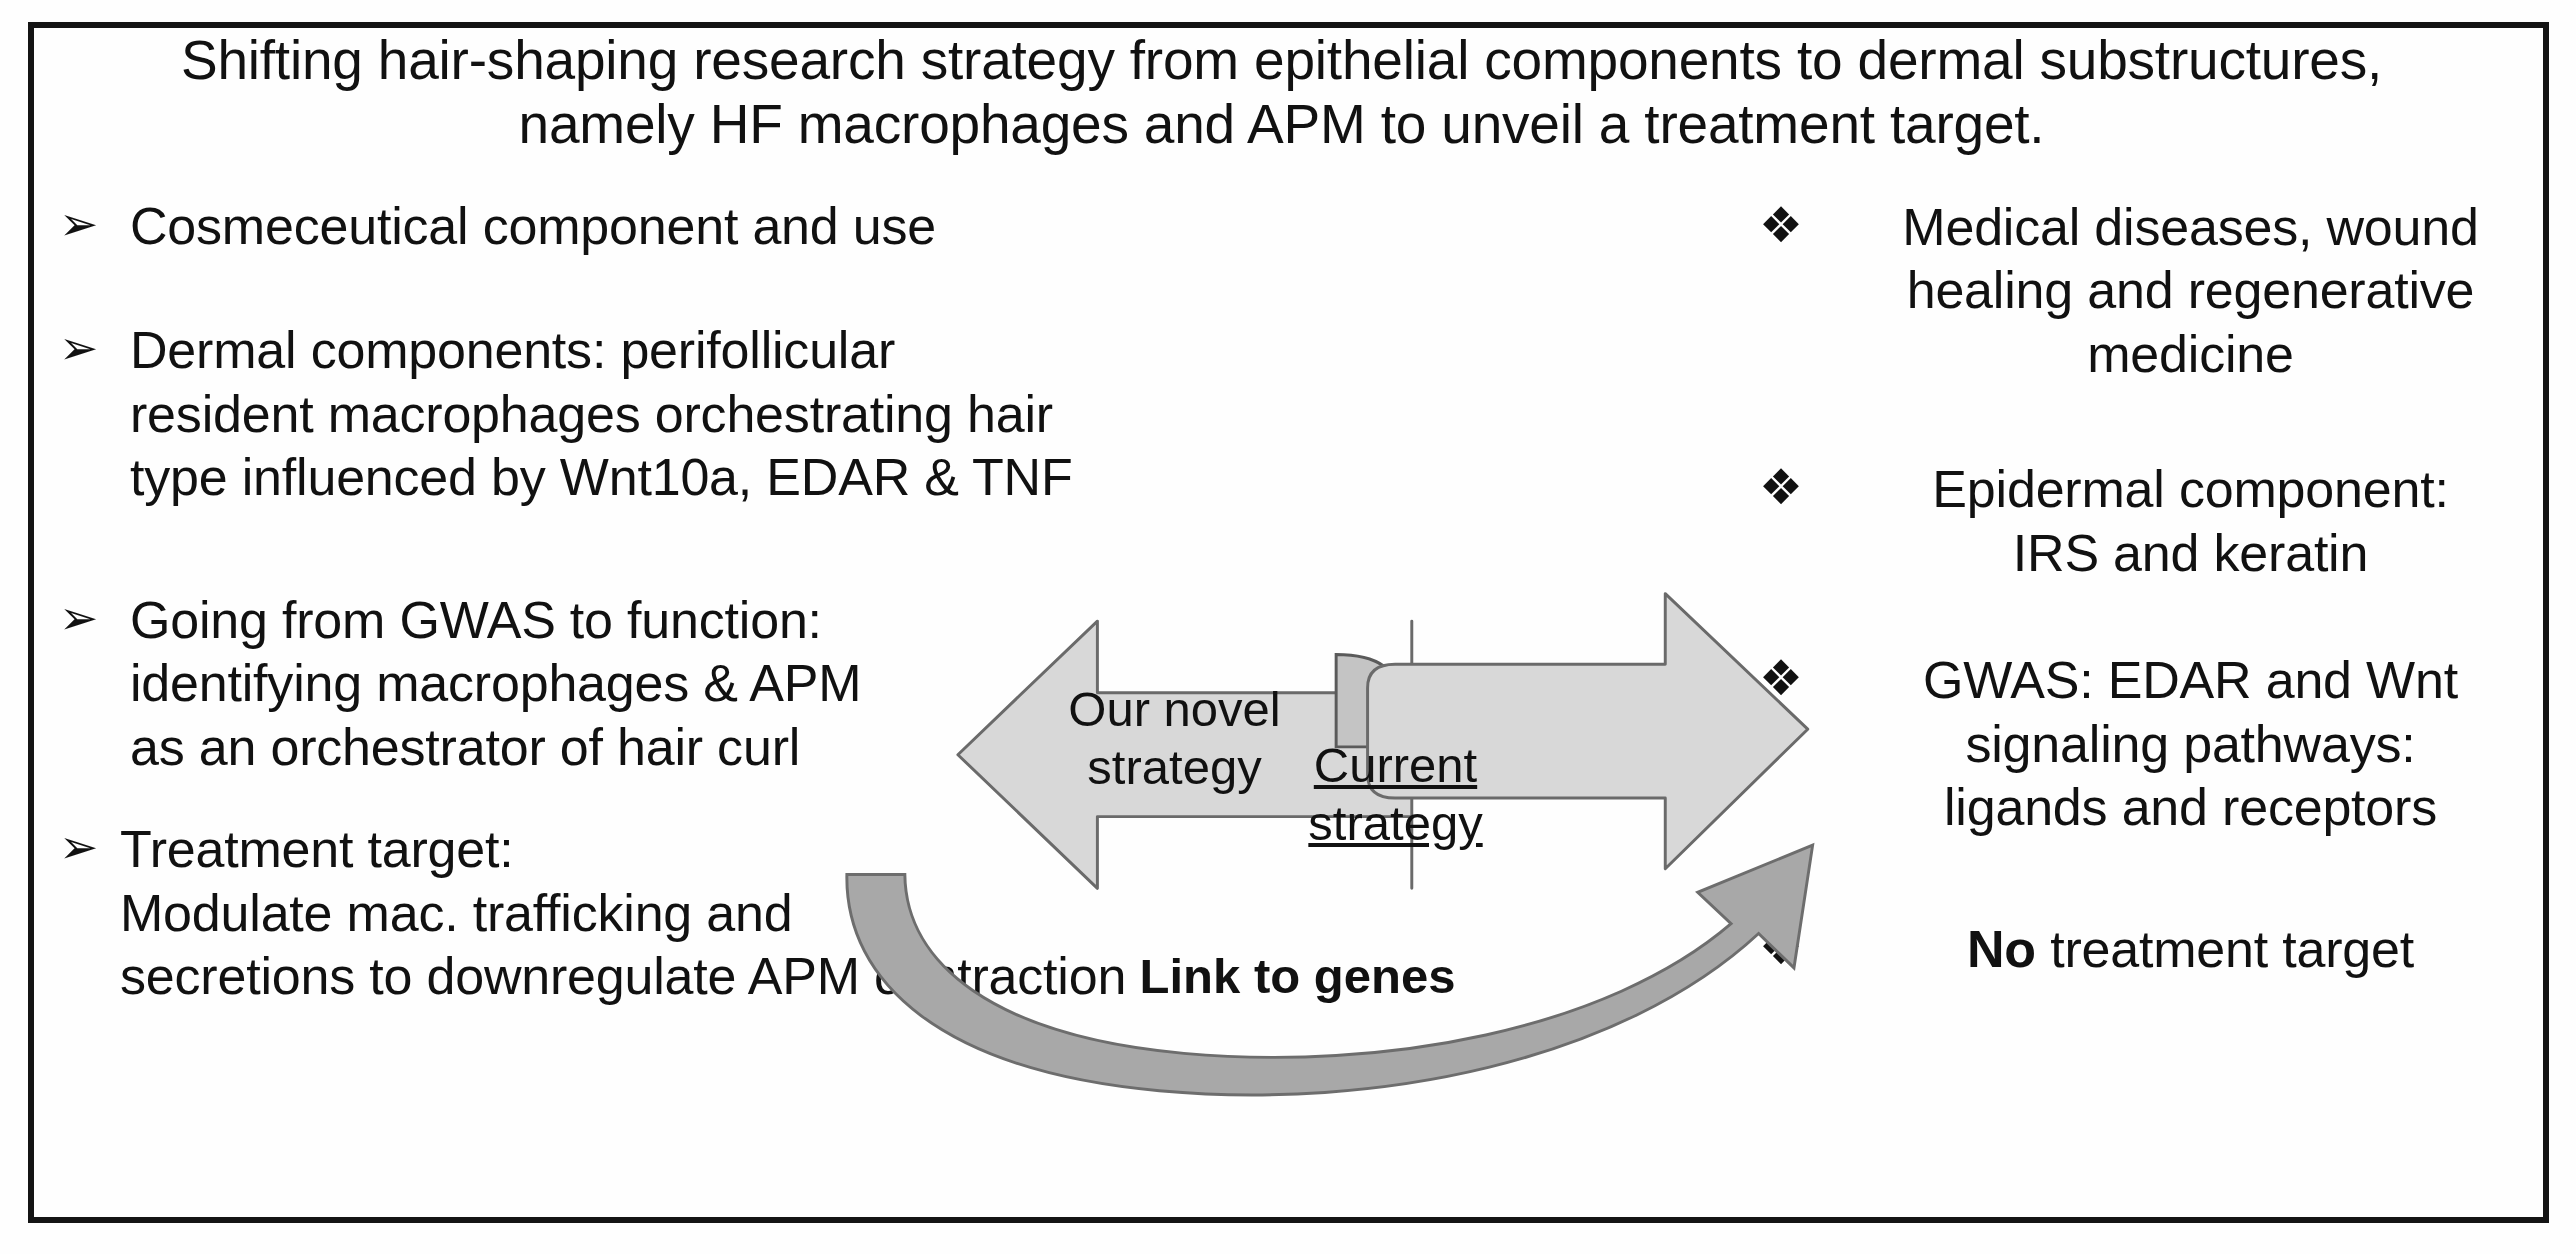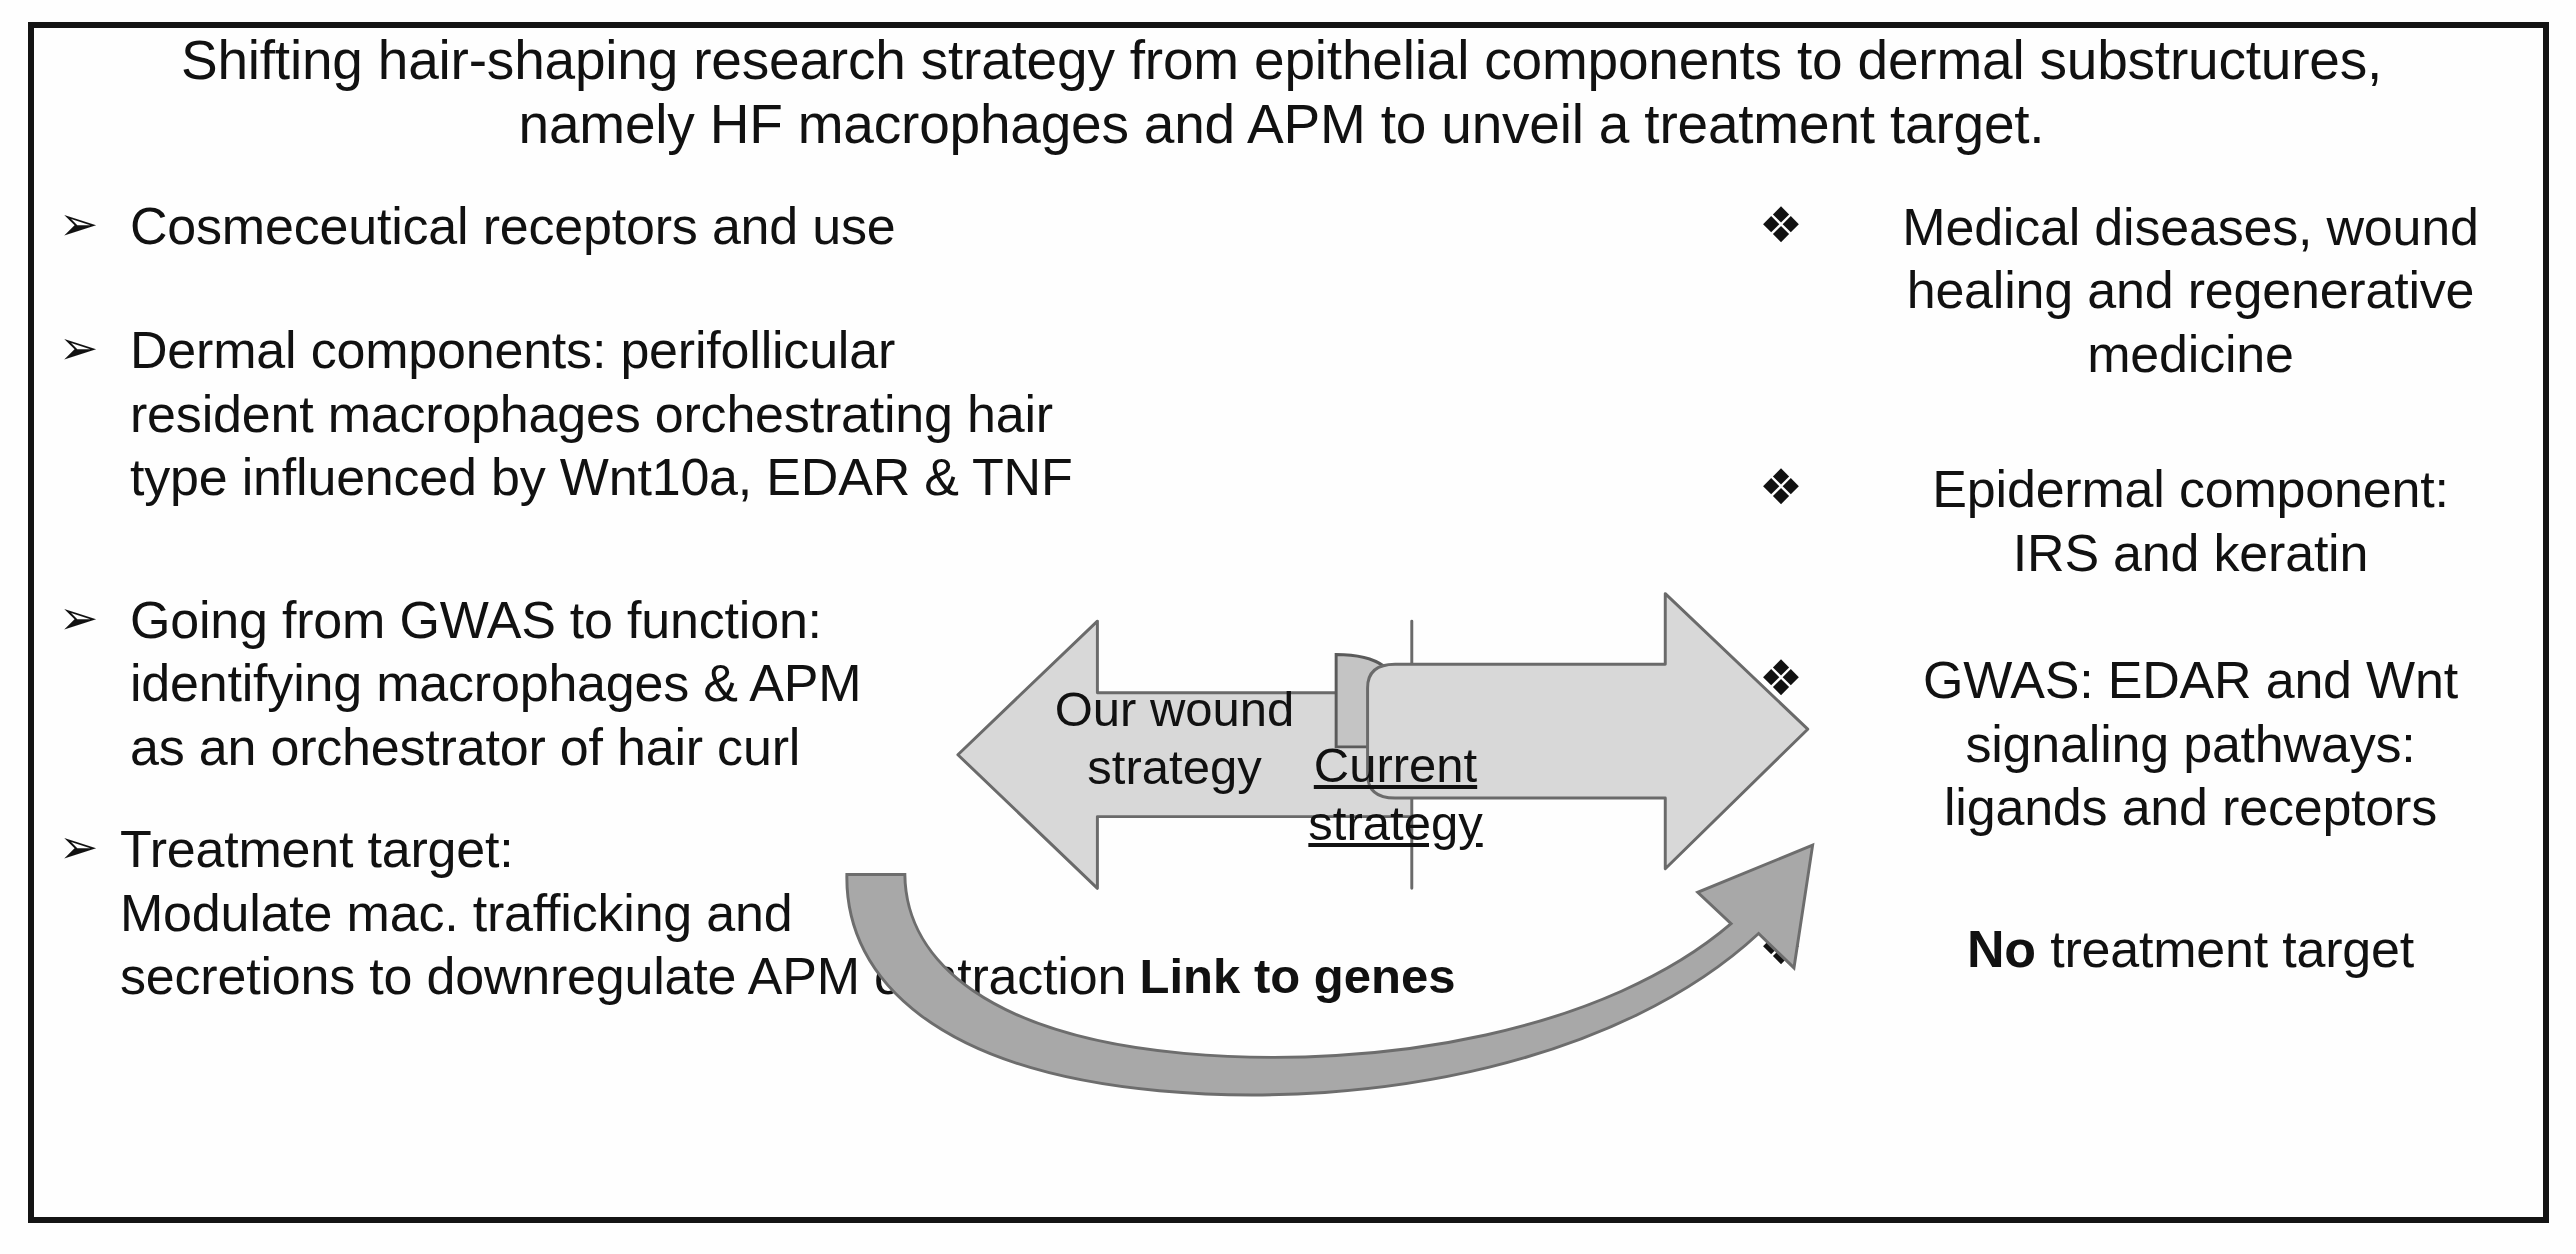--- a/index.html
+++ b/index.html
@@ -114,21 +114,21 @@
 <div id="figure">
 
   <div id="frame"></div>
 
   <div id="title">Shifting hair-shaping research strategy from epithelial components to dermal substructures, namely HF macrophages and APM to unveil a treatment target.</div>
 
   <div class="col" id="col-left">
 
     <div class="bullet b0">
       <span class="marker">➢</span>
-      <span class="btext">Cosmeceutical receptors and use</span>
+      <span class="btext">Cosmeceutical component and use</span>
     </div>
 
     <div class="bullet b1">
       <span class="marker">➢</span>
       <span class="btext">Dermal  components: perifollicular
 resident macrophages orchestrating hair
 type influenced by Wnt10a, EDAR &amp; TNF</span>
     </div>
 
     <div class="bullet b2">
@@ -239,21 +239,21 @@
              L 1695 604
              L 1840 742
              L 1695 884
              L 1695 812
              L 1420 812
              Q 1392 812 1392 788
              Z" fill="#d8d8d8" stroke="#6a6a6a" stroke-width="3" stroke-linejoin="round"></path>
   </svg>
 
   <div id="arrows">
-    <div class="arrow-label" id="label-novel">Our wound
+    <div class="arrow-label" id="label-novel">Our novel
 strategy</div>
     <div class="arrow-label" id="label-current">Current
 strategy</div>
   </div>
 
   <div id="label-link">Link to genes</div>
 
 </div>
 
 

